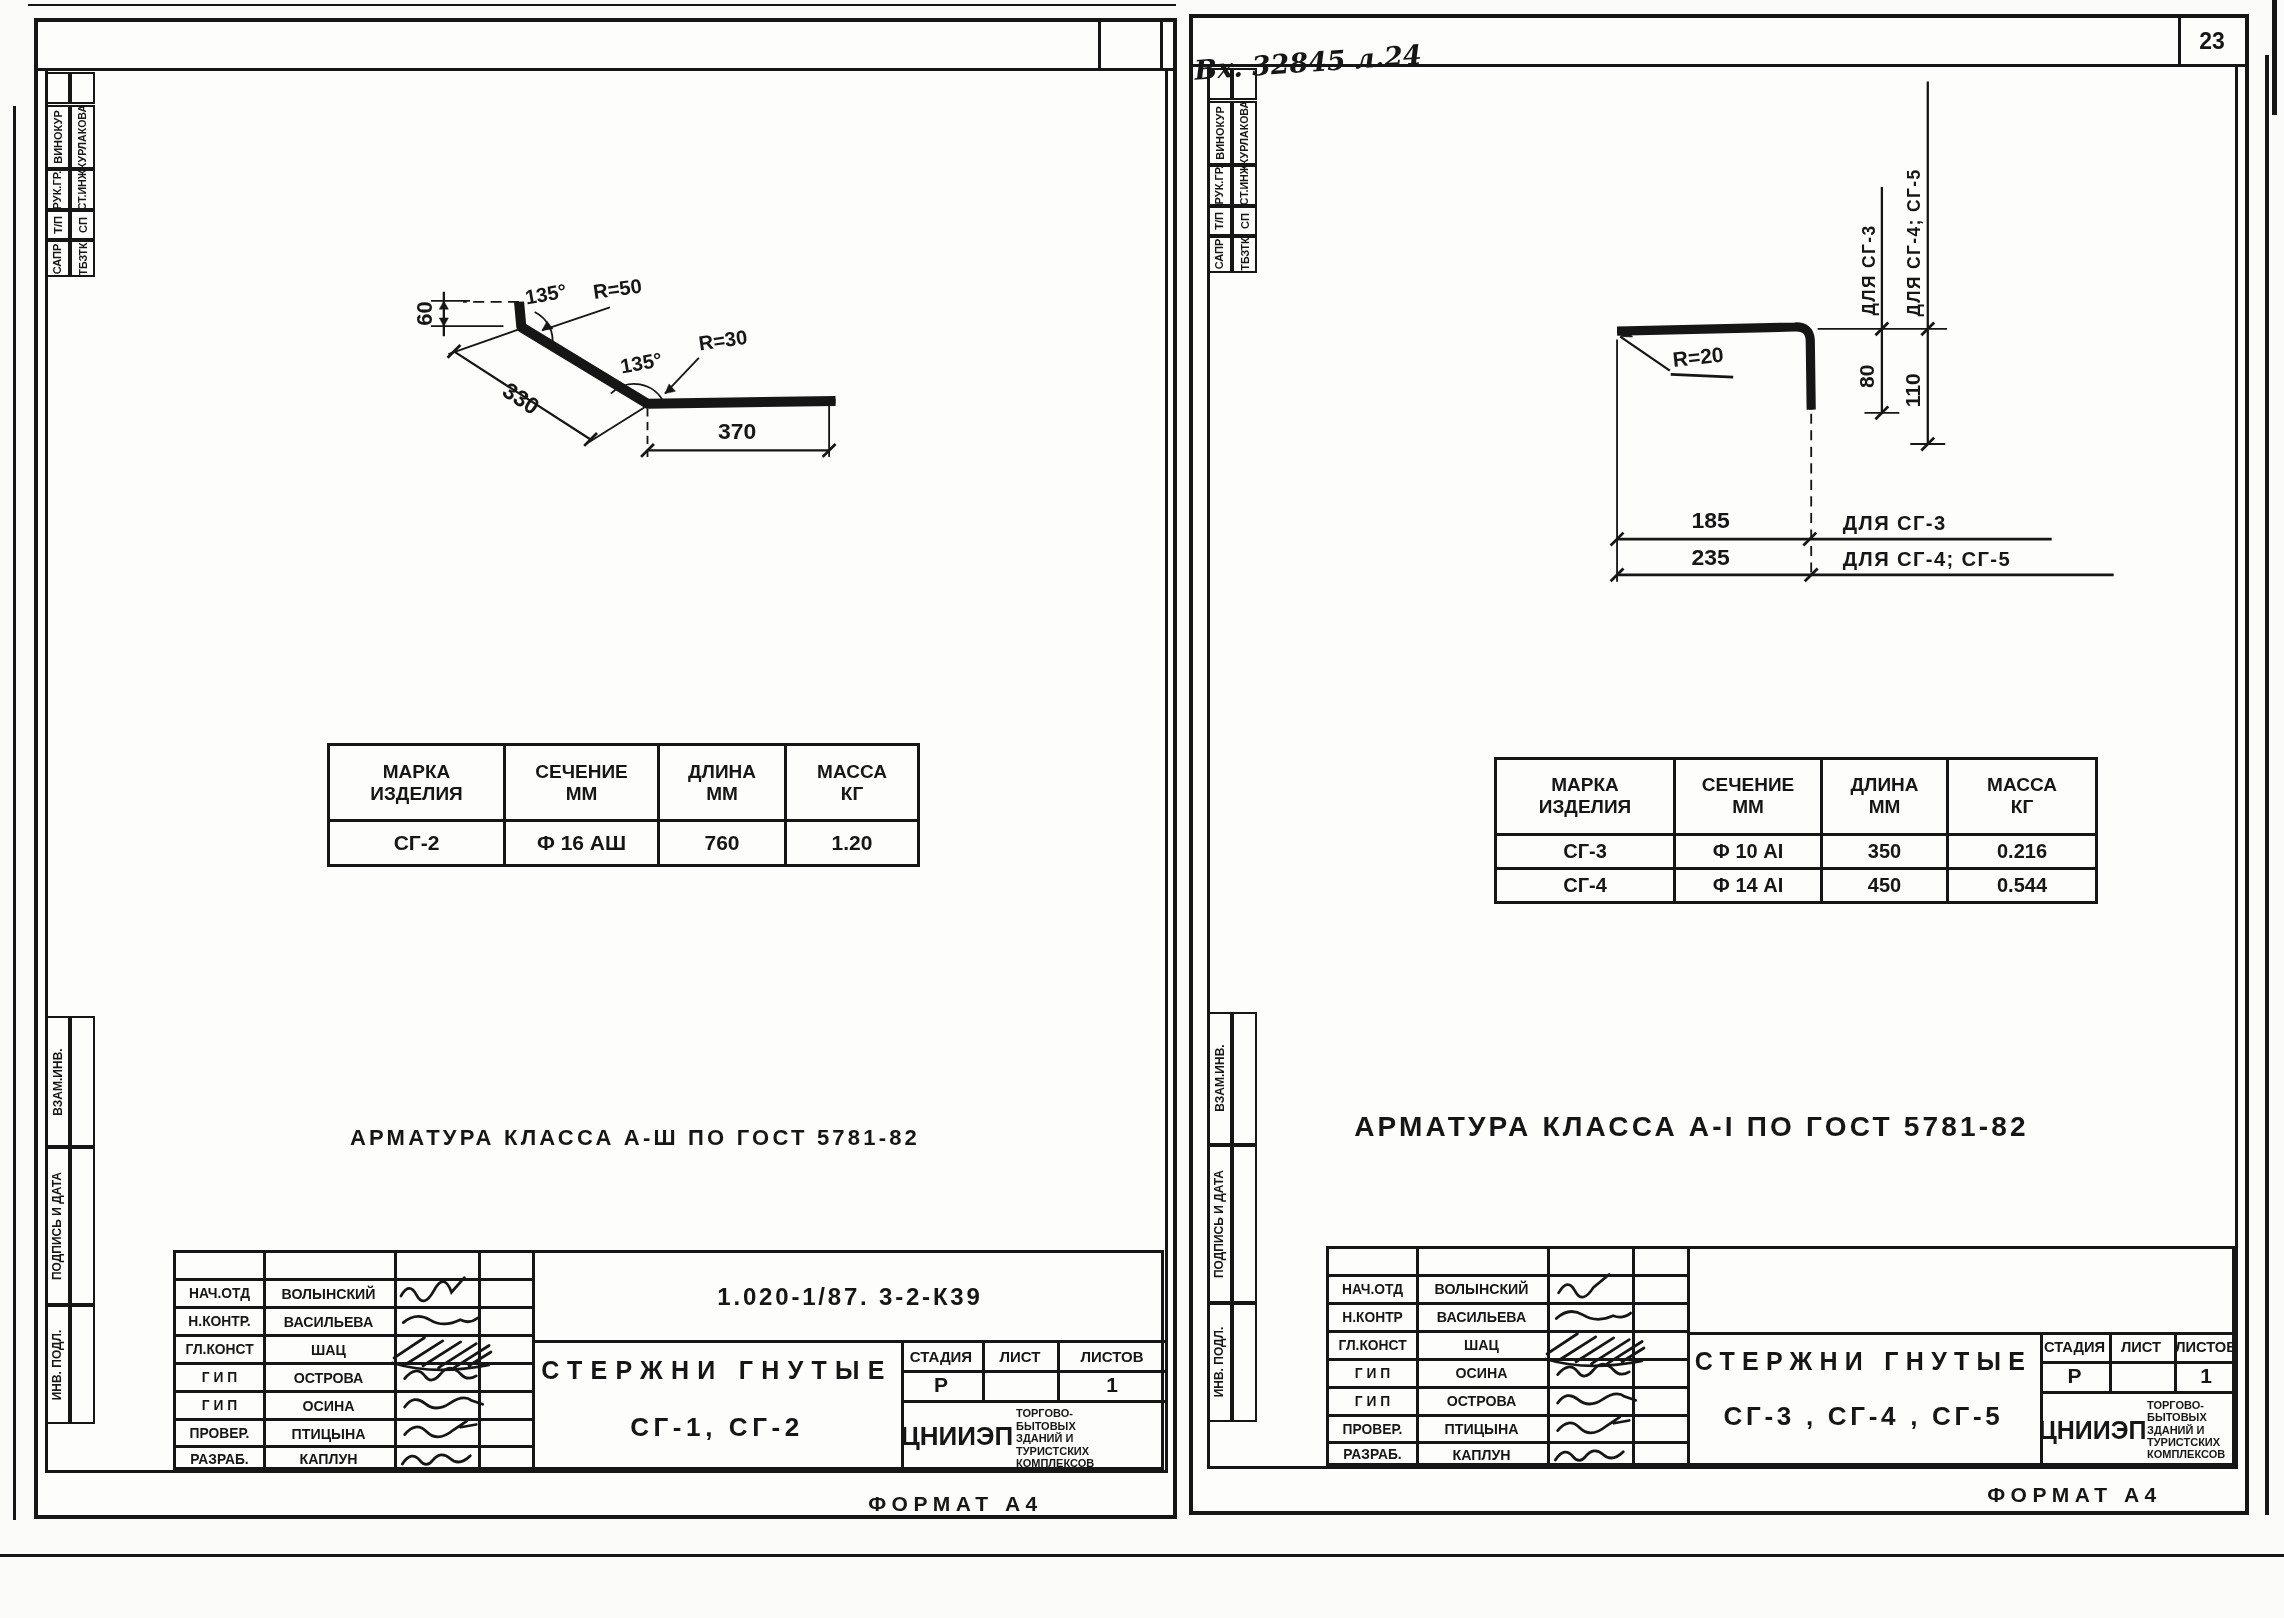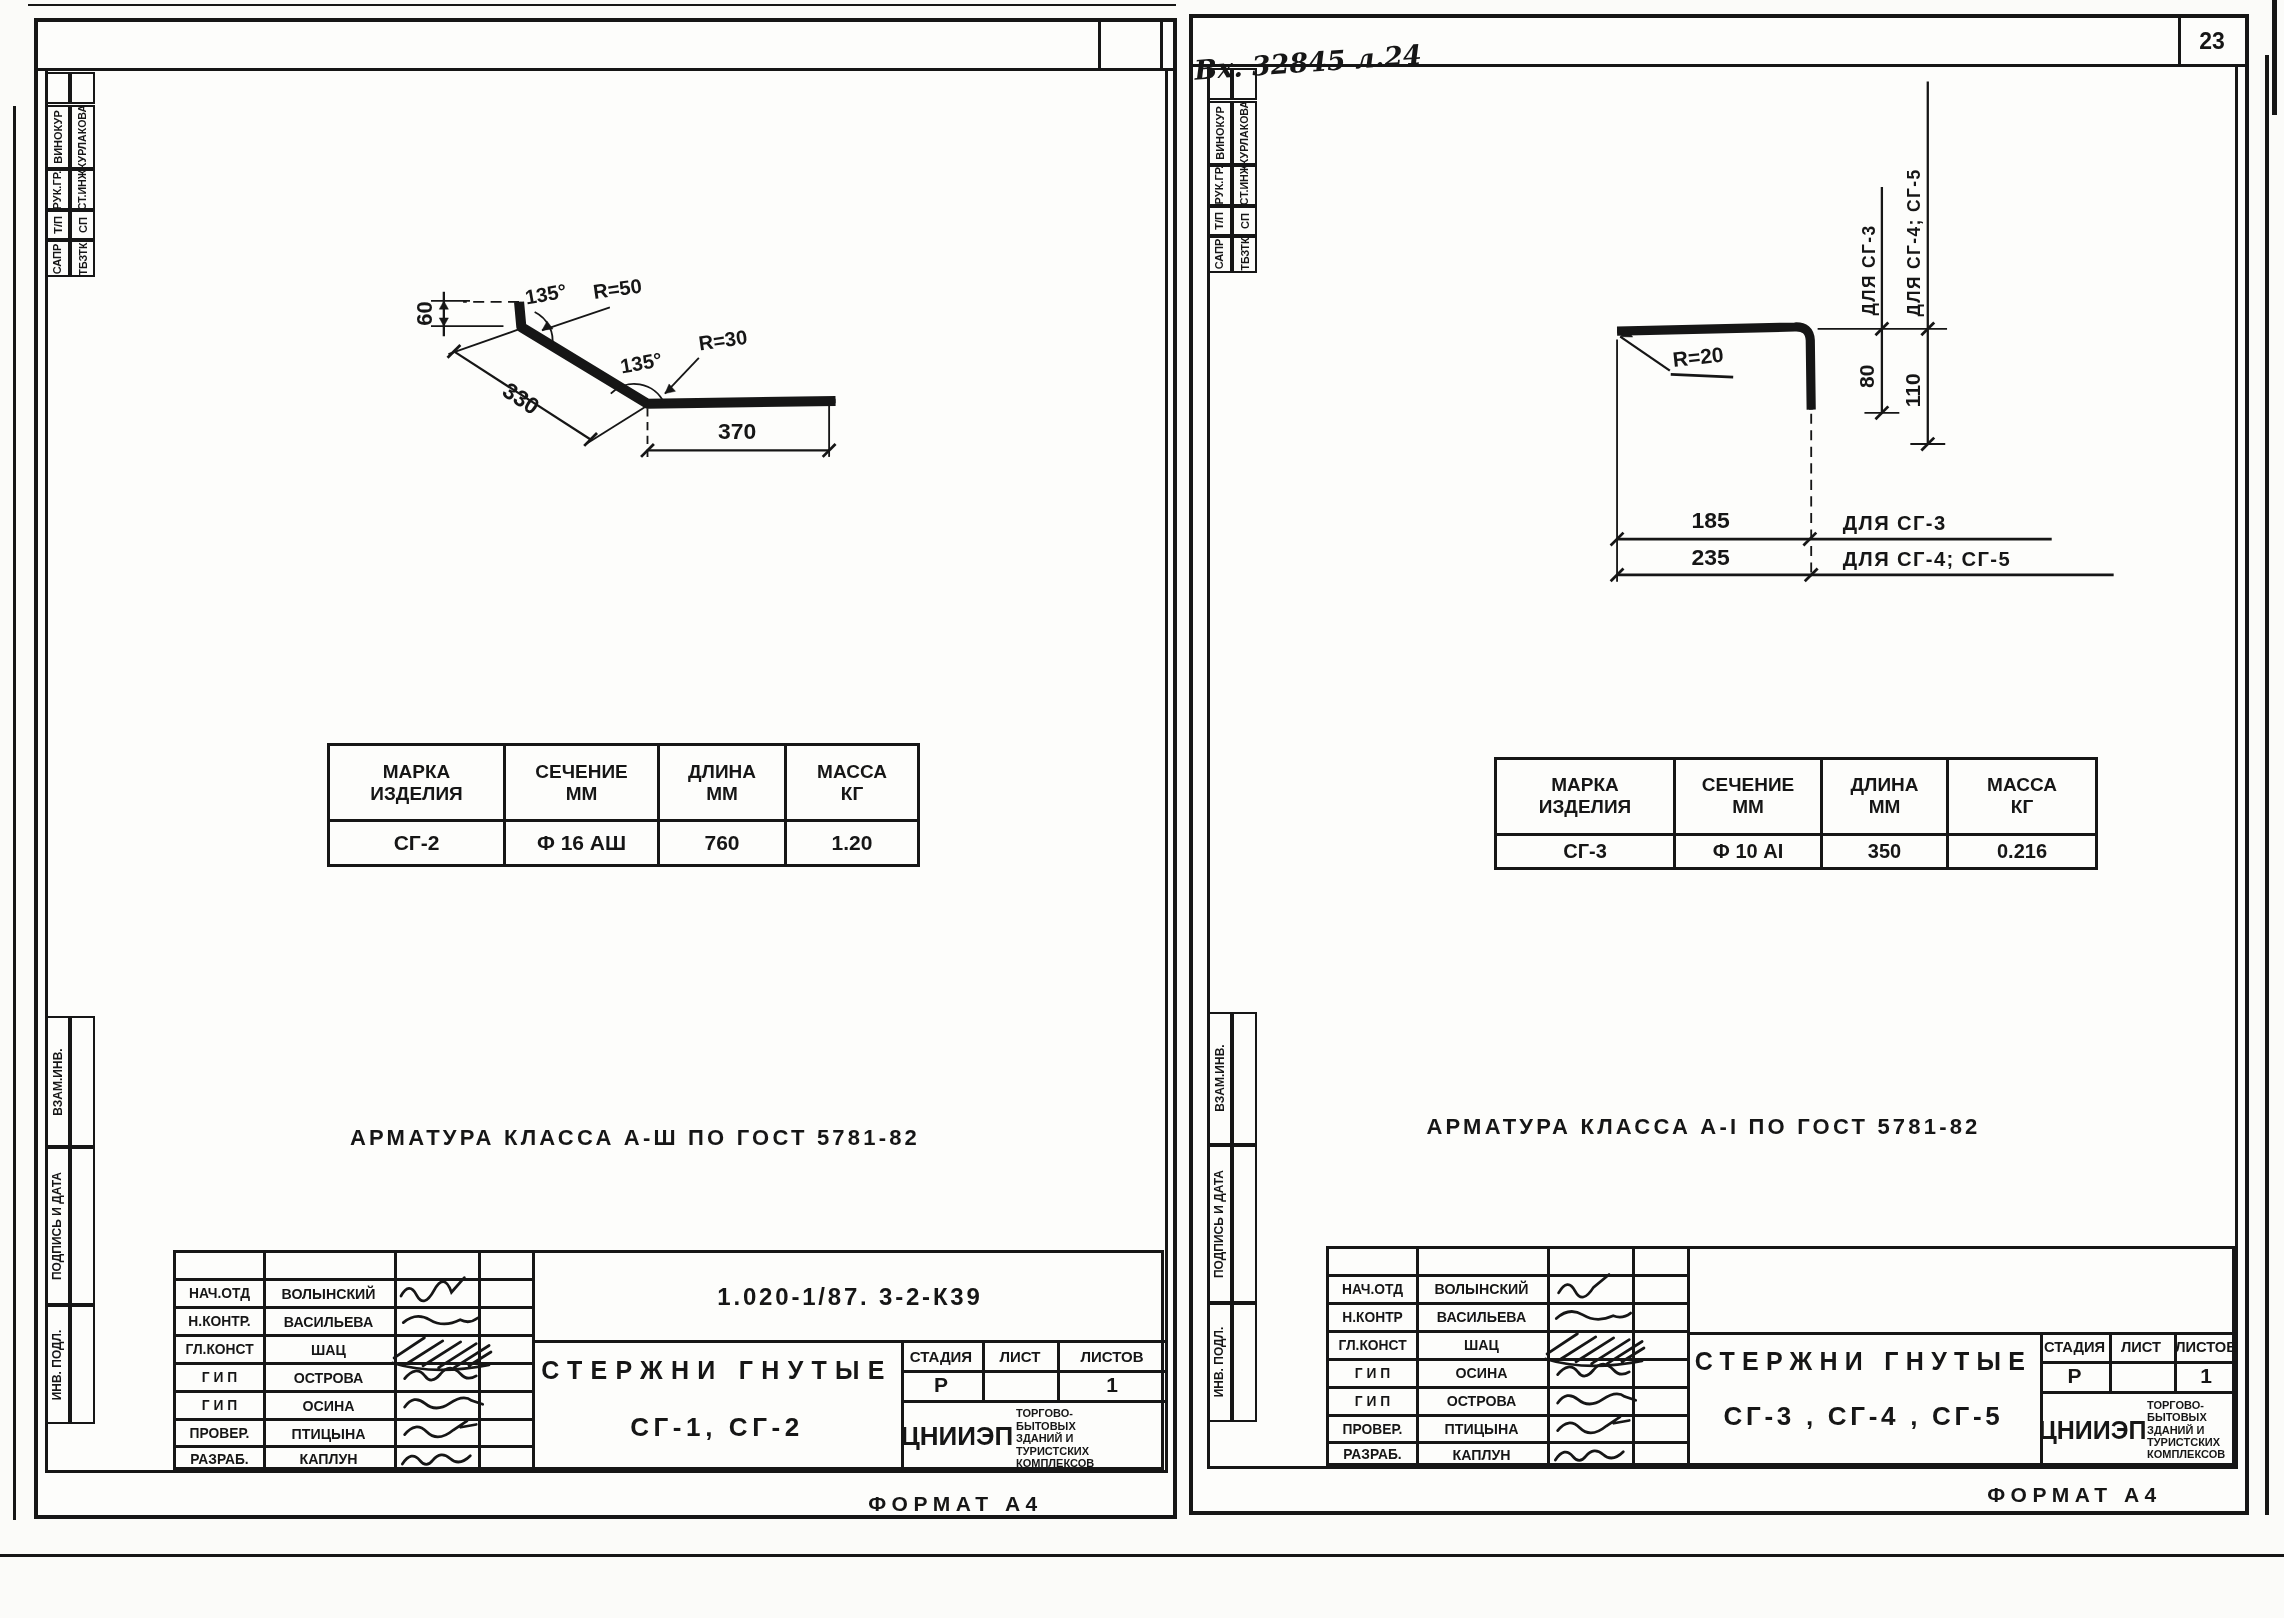--- a/index.html
+++ b/index.html
@@ -343,24 +343,30 @@
               <div>МАССА</div>
               <div>КГ</div>
             </th>
       </tr>
       <tr style="height:34px">
         <td>СГ-3</td>
         <td>Ф 10 АI</td>
         <td>350</td>
         <td>0.216</td>
       </tr>
+      <tr style="height:34px">
+        <td>СГ-4</td>
+        <td>Ф 14 АI</td>
+        <td>450</td>
+        <td>0.544</td>
+      </tr>
     </tbody>
       </table>
 
-    <div class="ctr b" style="left:134px;top:1095px;width:753px;height:27.5px;font-size:22px;letter-spacing:3.2px">АРМАТУРА КЛАССА А-I ПО ГОСТ 5781-82</div>
+    <div class="ctr b" style="left:122px;top:1095px;width:753px;height:27.5px;font-size:28px;letter-spacing:3.2px">АРМАТУРА КЛАССА А-I ПО ГОСТ 5781-82</div>
 
     <div class="txt hand" style="left:638px;top:1173px;font-size:27px;transform:rotate(-4deg)">Вх. 32845 л.24</div>
 
     <div class="tb" style="left:133px;top:1228px;width:909px;height:220px">
       <div class="ln" style="left:87px;top:0;width:2.8px;height:214px"></div>
       <div class="ln" style="left:218px;top:0;width:2.8px;height:214px"></div>
       <div class="ln" style="left:303px;top:0;width:2.8px;height:214px"></div>
       <div class="ln" style="left:358px;top:0;width:2.8px;height:214px"></div>
       <div class="ln" style="left:711px;top:83px;width:2.8px;height:131px"></div>
       <div class="ln" style="left:780px;top:83px;width:2.8px;height:62px"></div>

